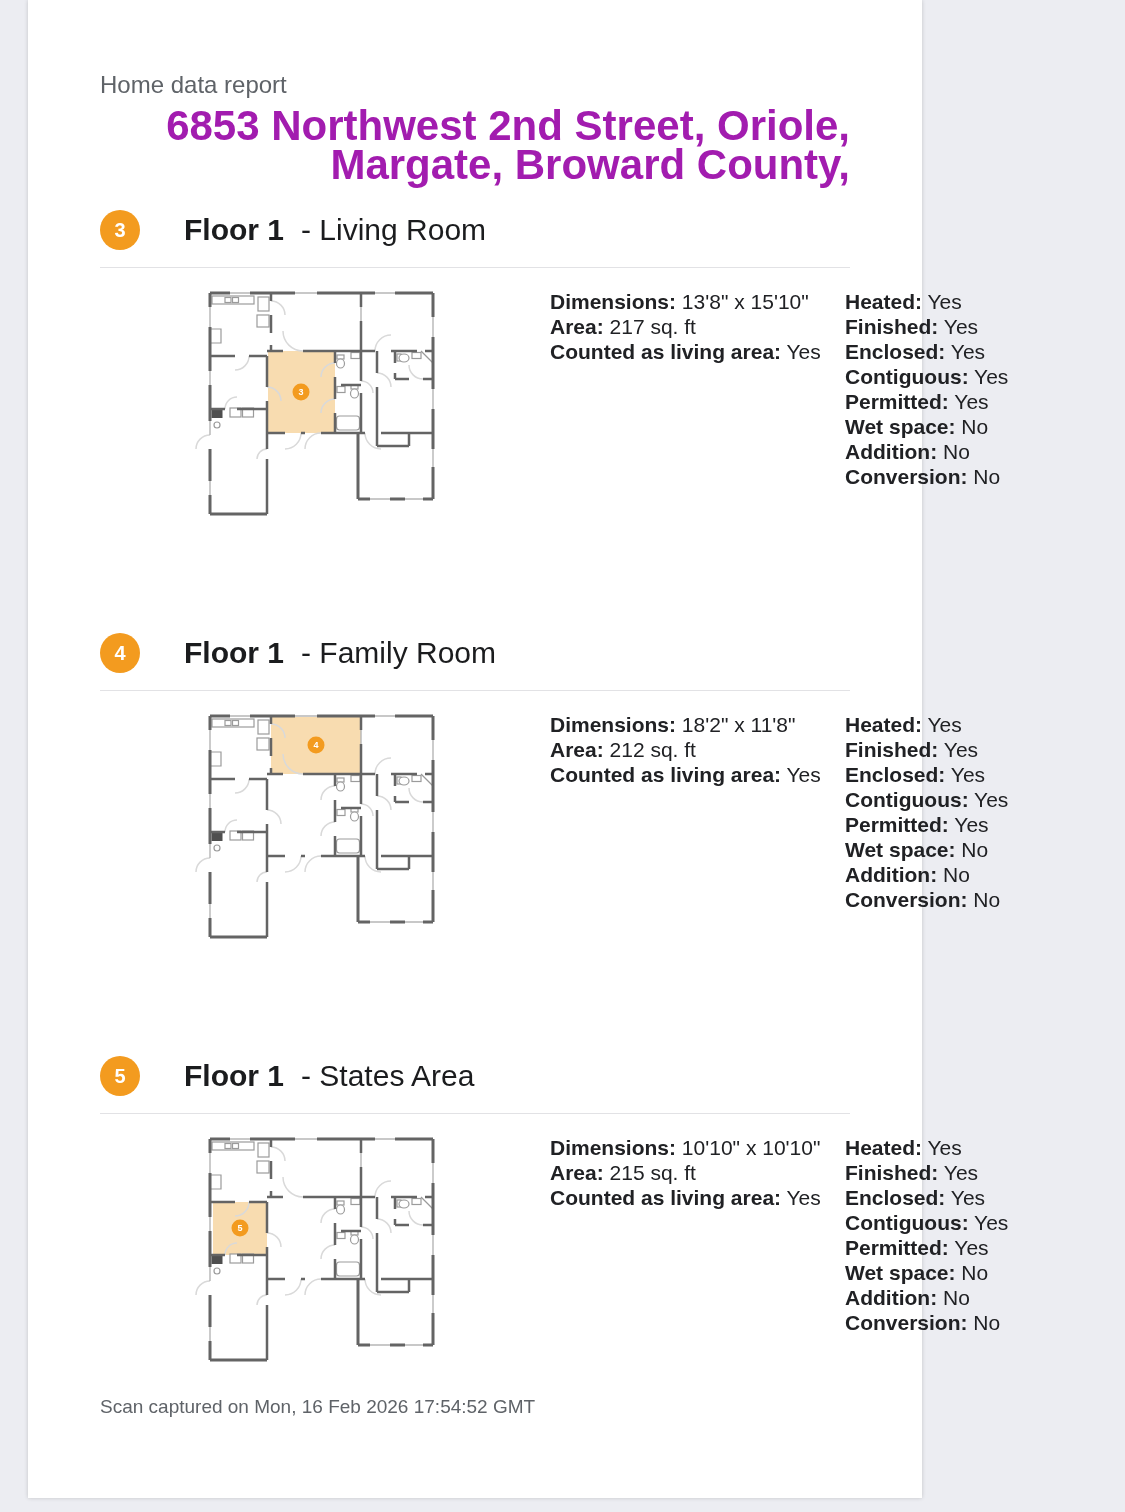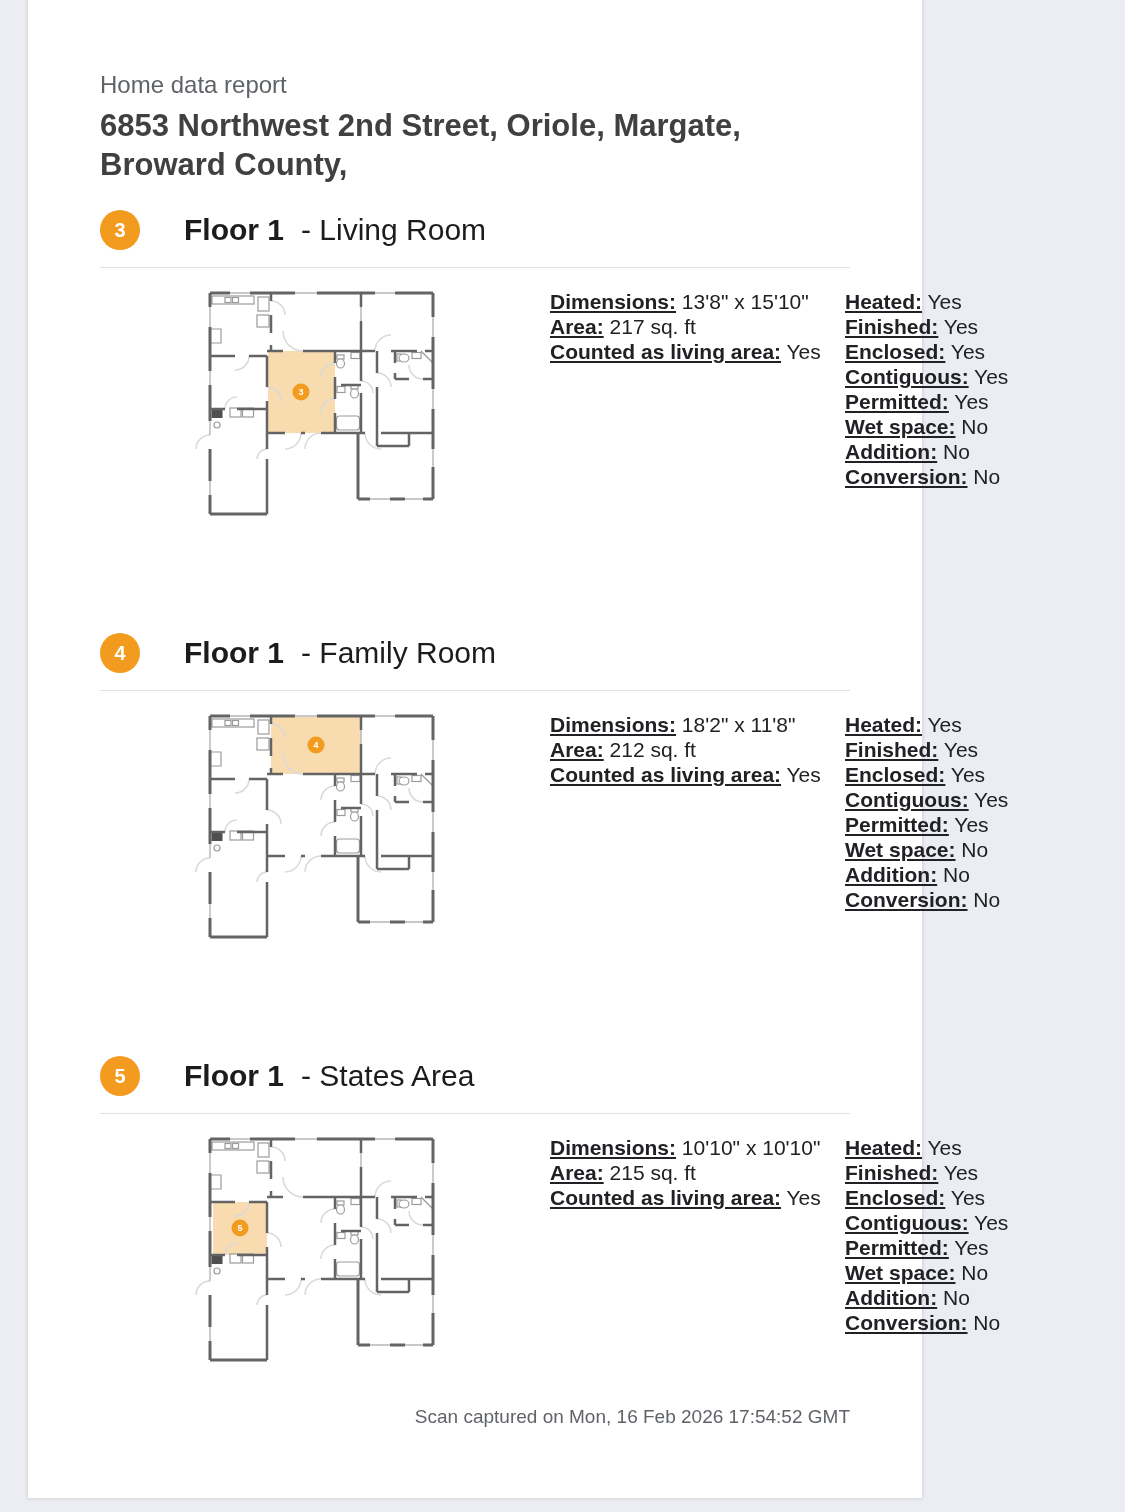--- a/index.html
+++ b/index.html
@@ -13,22 +13,22 @@
   .card {
     position:absolute; left:28px; top:0;
     width:894px; height:1498px;
     background:#ffffff;
     box-sizing:border-box;
     padding:70px 72px 0 72px;
     box-shadow:0 0 4px rgba(0,0,0,0.18);
   }
   .report-label { font-size:24px; line-height:30px; color:#5f6368; }
   .address {
-    margin-top:6px; font-size:31px; font-weight:700;
-    line-height:39px; color:#404040;
+    margin-top:6px; font-size:42px; font-weight:700;
+    line-height:39px; color:#a21caf;text-align:right;
   }
   .address span { display:block; }
   #sections > .room-section { margin-top:108px; }
   #sections > .room-section:first-child { margin-top:26px; }
   .sec-head { display:flex; align-items:center; gap:16px; }
   .badge {
     width:40px; height:40px; border-radius:50%;
     background:#f39b1f; color:#fff;
     font-size:20px; font-weight:700;
     display:flex; align-items:center; justify-content:center;
@@ -36,22 +36,22 @@
   }
   .sec-title { margin:0; font-size:30px; font-weight:400; color:#1b1c1e; }
   .t-bold { font-weight:700;margin-left:28px; }
   .t-rest { margin-left:17px; }
   .divider { border:none; border-top:1px solid #e2e2e5; margin:17px 0 0 0; }
   .sec-body { display:flex; align-items:flex-start; margin-top:21px; }
   .plan-wrap { width:450px; padding-left:91px; box-sizing:border-box; flex:none; }
   .detail-col { width:295px; flex:none; font-size:21px; line-height:25px; }
   .attr-col { flex:1; font-size:21px; line-height:25px; }
   .dline { white-space:nowrap; }
-  .dlab { font-weight:700;text-decoration:underline; }
-  .footer-note { margin-top:34px; font-size:19px; line-height:23px; color:#5f6368;text-align:right; }
+  .dlab { font-weight:700; }
+  .footer-note { margin-top:24px; font-size:19px; line-height:23px; color:#5f6368; }
 </style>
 </head>
 <body>
 
 <div class="card">
   <div class="report-label">Home data report</div>
   <h1 class="address" style="margin:6px 0 0 0;">
     <span>6853 Northwest 2nd Street, Oriole, Margate, Broward County,</span>
   </h1>
 

